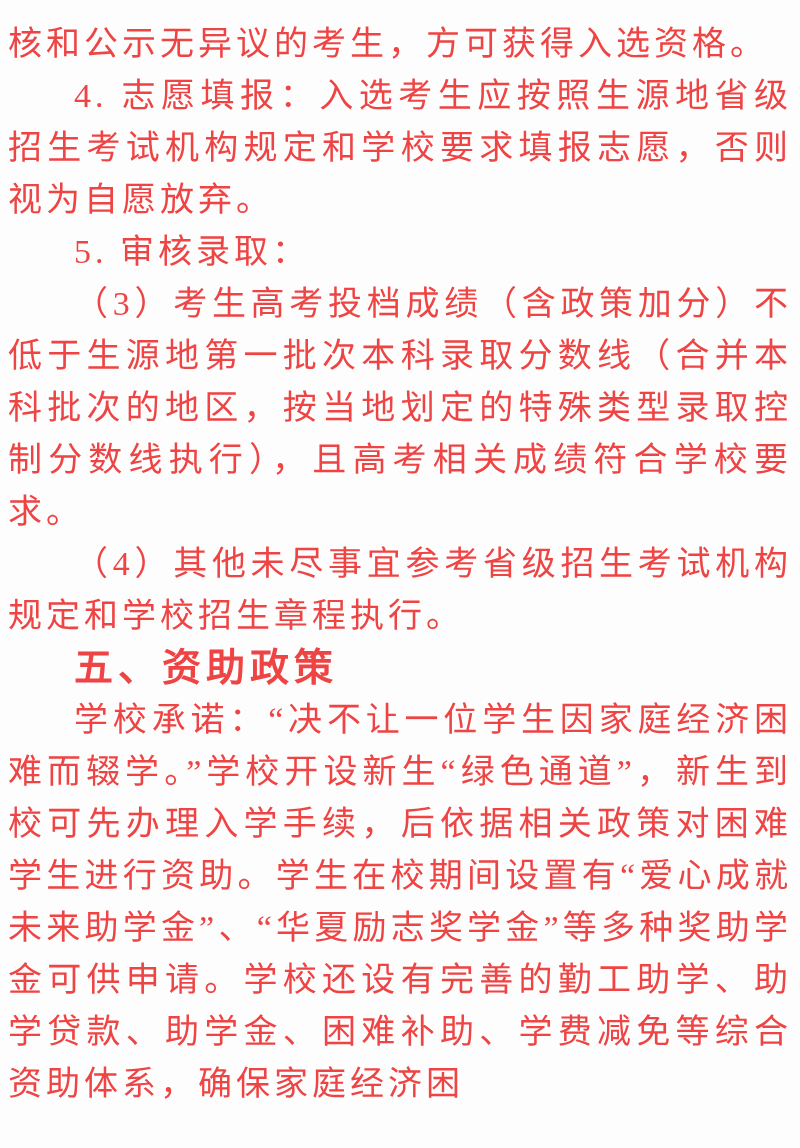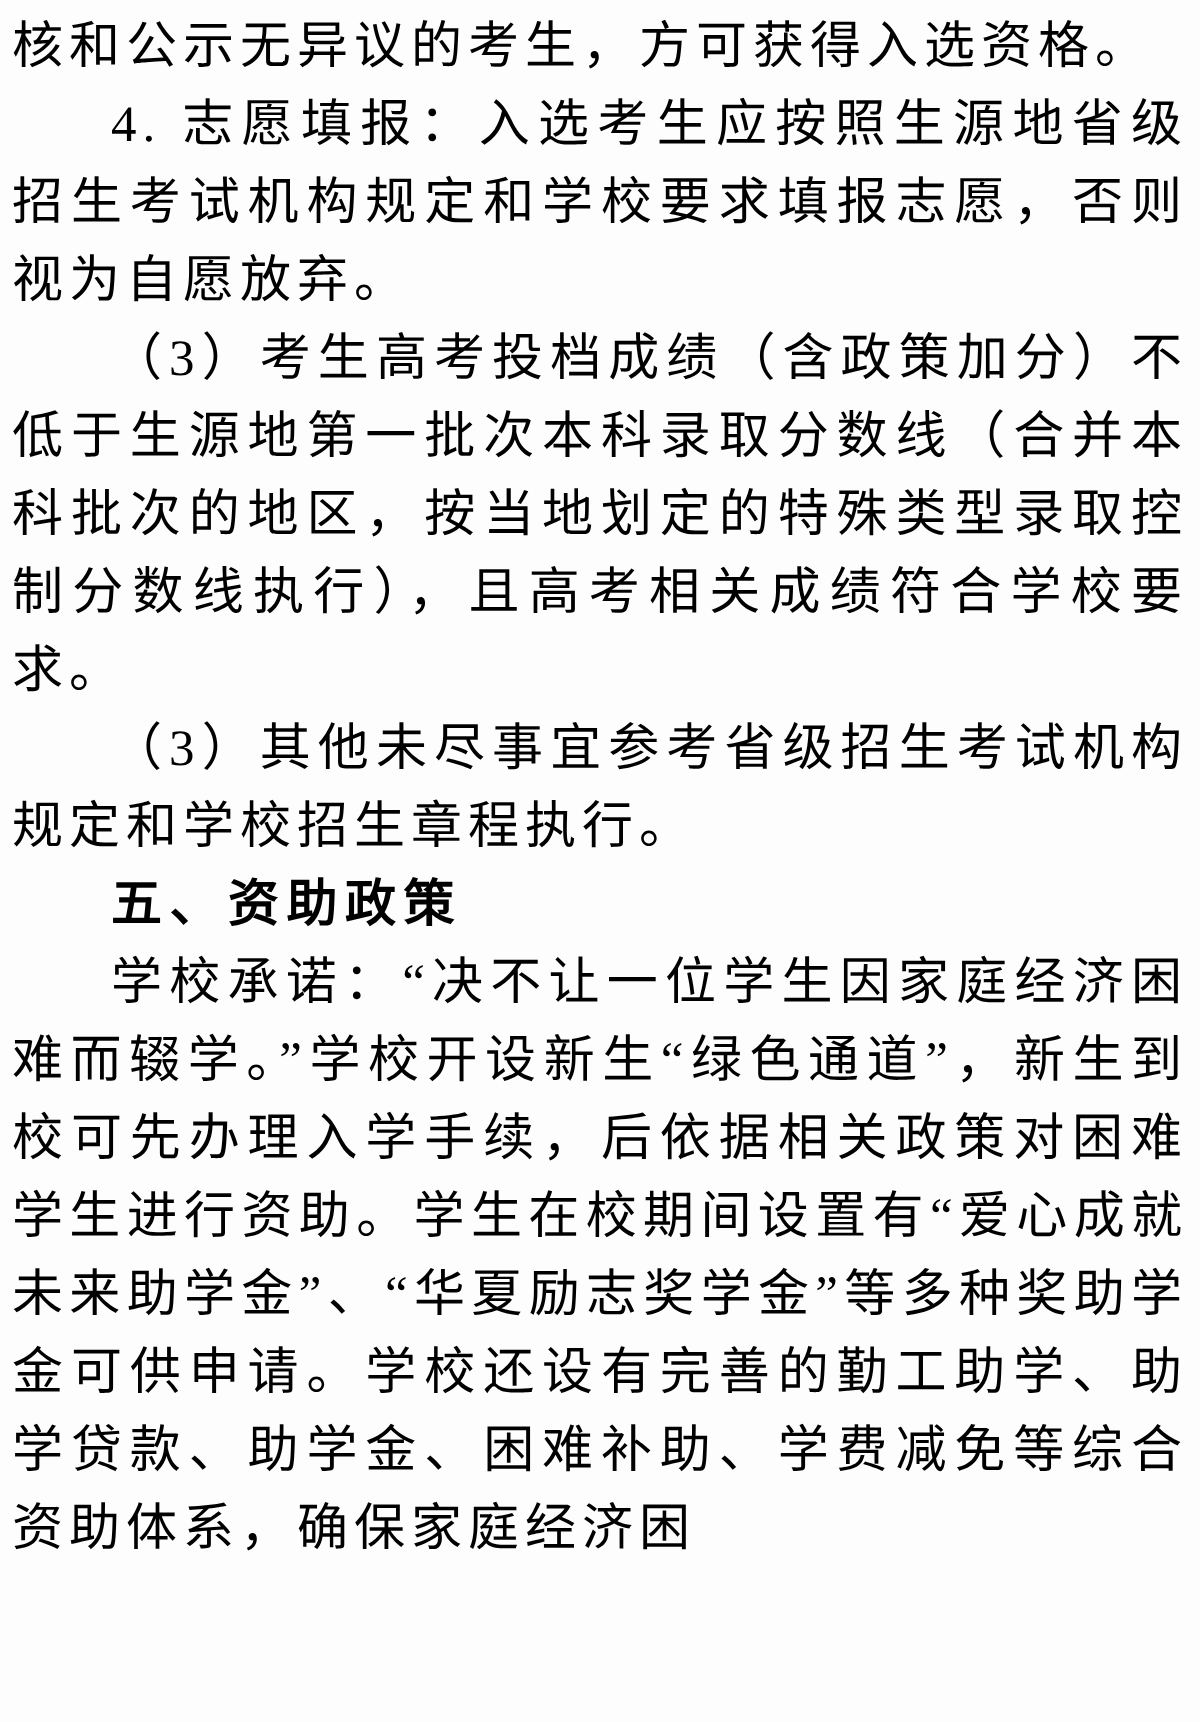--- a/index.html
+++ b/index.html
@@ -6,59 +6,60 @@
     margin: 0;
     padding: 0;
     background: #ffffff;
   }
   .page {
     position: relative;
     width: 800px;
     height: 1148px;
     margin: 0 auto;
     background: #fdfdfd;
-    color: #000000;
+    color: #ef4444;
     font-family: "Liberation Serif", "DejaVu Serif", serif;
     font-size: 34px;
     line-height: 52px;
     letter-spacing: 4px;
     box-sizing: border-box;
-    padding: 6px 8px 0 8px;
+    padding: 18px 8px 0 8px;
     overflow: hidden;
   }
   .para {
     margin: 0;
     text-align: justify;
     text-justify: inter-ideograph;
     text-align-last: left;
     word-break: break-all;
   }
   .para.indent {
     text-indent: 66px;
   }
   .heading {
     margin: 0;
-    font-size: 34px;
+    font-size: 39px;
     line-height: 52px;
     font-weight: bold;
     text-indent: 66px;
     letter-spacing: 5px;
   }
 </style>
 </head>
 <body>
 
 <div class="page">
   <p class="para">核和公示无异议的考生，方可获得入选资格。</p>
 
   <p class="para indent">4. 志愿填报：入选考生应按照生源地省级招生考试机构规定和学校要求填报志愿，否则视为自愿放弃。</p>
 
+  <p class="para indent">5. 审核录取：</p>
 
   <p class="para indent">（3）考生高考投档成绩（含政策加分）不低于生源地第一批次本科录取分数线（合并本科批次的地区，按当地划定的特殊类型录取控制分数线执行），且高考相关成绩符合学校要求。</p>
 
 
 
-  <p class="para indent">（3）其他未尽事宜参考省级招生考试机构规定和学校招生章程执行。</p>
+  <p class="para indent">（4）其他未尽事宜参考省级招生考试机构规定和学校招生章程执行。</p>
 
   <h2 class="heading">五、资助政策</h2>
 
   <p class="para indent">学校承诺：“决不让一位学生因家庭经济困难而辍学。”学校开设新生“绿色通道”，新生到校可先办理入学手续，后依据相关政策对困难学生进行资助。学生在校期间设置有“爱心成就未来助学金”、“华夏励志奖学金”等多种奖助学金可供申请。学校还设有完善的勤工助学、助学贷款、助学金、困难补助、学费减免等综合资助体系，确保家庭经济困</p>
 </div>
 
 </body></html>

